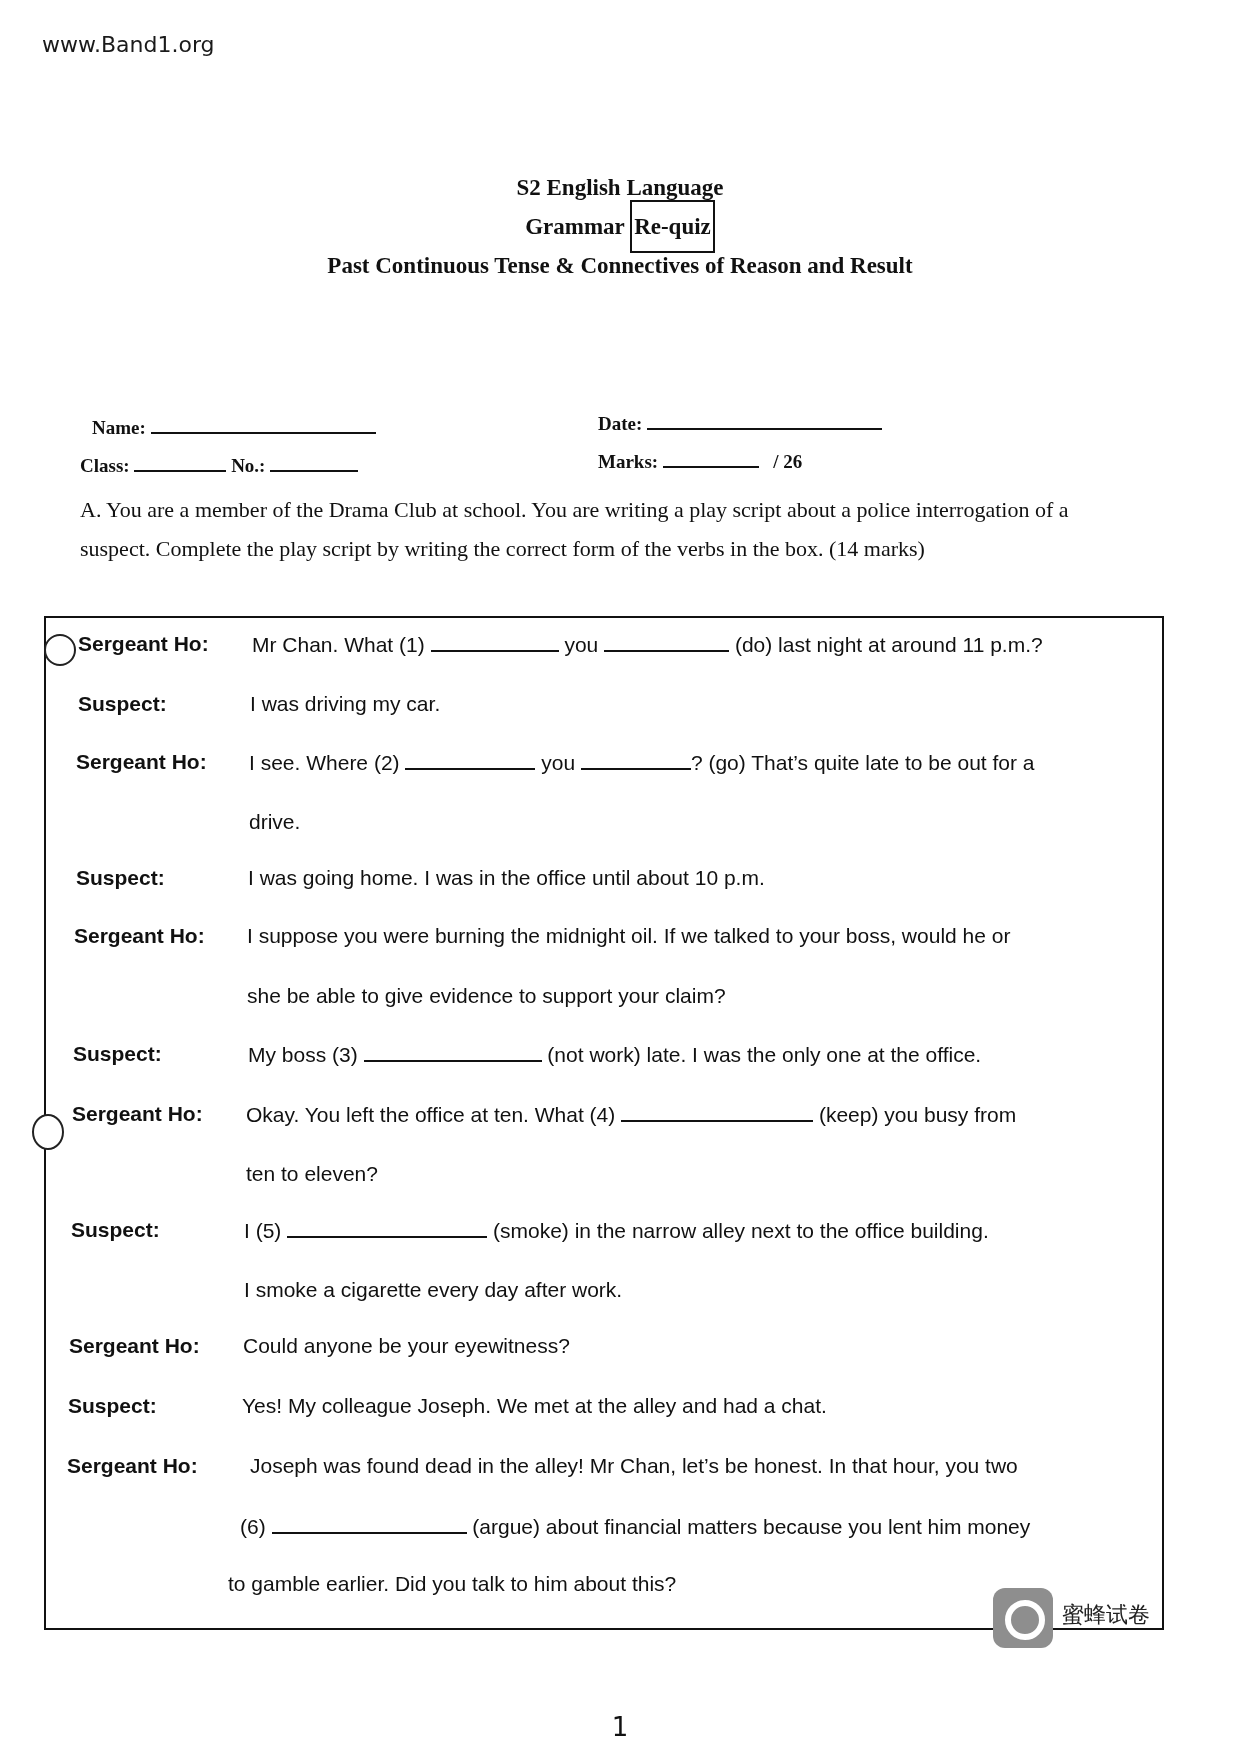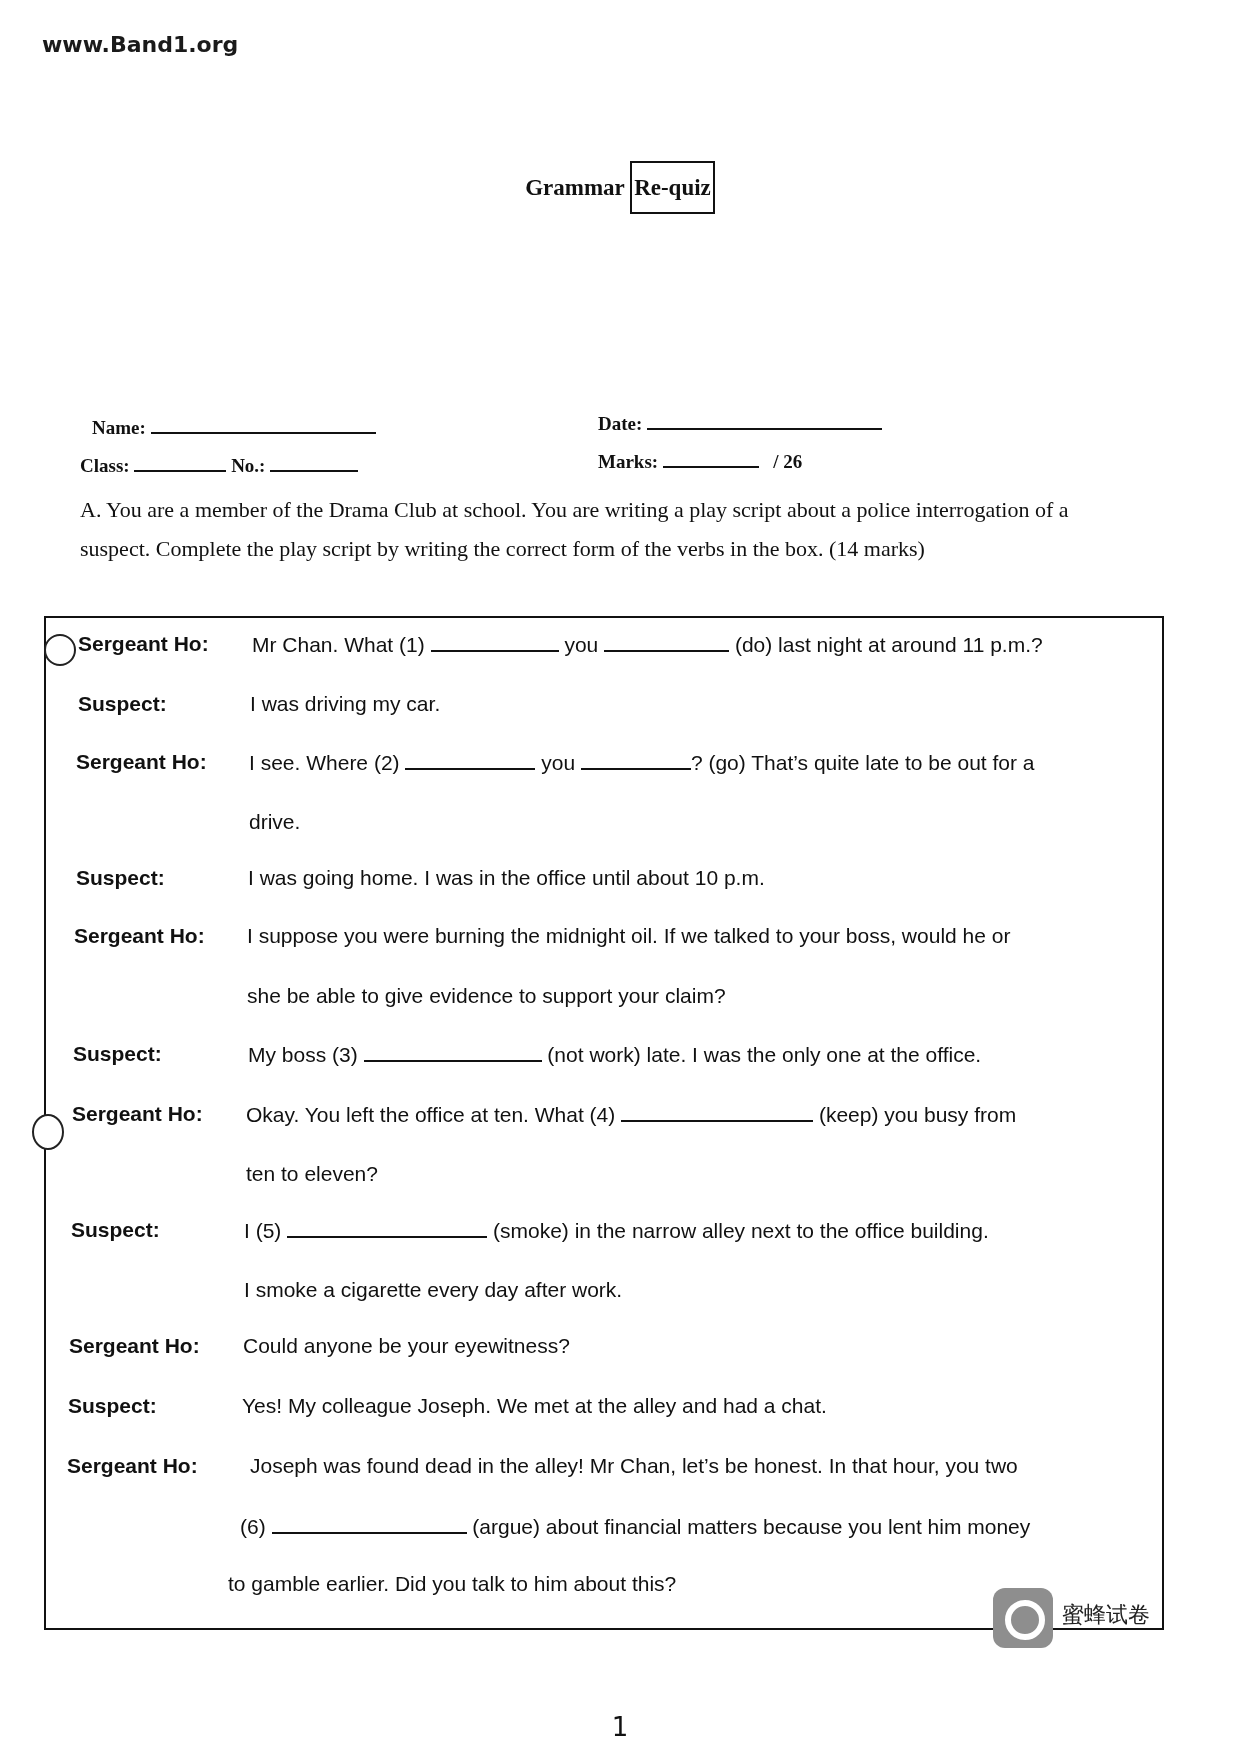--- a/index.html
+++ b/index.html
@@ -1,17 +1,17 @@
 <!DOCTYPE html>
 <html><head>
 <meta charset="utf-8">
 <style>
   html, body { margin: 0; padding: 0; background: #ffffff; }
   body { width: 1240px; height: 1754px; position: relative; overflow: hidden; color: #111; }
-  .watermark-url { position: absolute; left: 42px; top: 32px; font-family: "DejaVu Sans", sans-serif; font-size: 22px; color: #1a1a1a; font-weight: bold; }
+  .watermark-url { position: absolute; left: 42px; top: 32px; font-family: "DejaVu Sans", sans-serif; font-size: 22px; color: #1a1a1a; }
   .header { position: absolute; left: 0; width: 1240px; top: 168px; text-align: center; font-family: "Liberation Serif", serif; font-weight: bold; }
   .header .line { font-size: 23px; height: 39px; line-height: 39px; }
   .boxed { border: 2px solid #111; padding: 12px 2px; }
   .info { position: absolute; font-family: "Liberation Serif", serif; font-weight: bold; font-size: 19px; }
   .blank { display: inline-block; border-bottom: 2px solid #111; height: 18px; vertical-align: baseline; }
   .instr { position: absolute; left: 80px; top: 490px; width: 1060px; font-family: "Liberation Serif", serif; font-weight: normal; font-size: 22px; line-height: 39px; }
   .script-box { position: absolute; left: 44px; top: 616px; width: 1116px; height: 1010px; border: 2px solid #111; }
   .row { position: absolute; font-family: "Liberation Sans", sans-serif; font-size: 21px; }
   .speaker { position: absolute; font-weight: bold; white-space: nowrap; }
   .line-text { position: absolute; white-space: nowrap; }
@@ -21,21 +21,23 @@
   .logo-ring { position: absolute; left: 12px; top: 12px; width: 28px; height: 28px; border: 6px solid #fff; border-radius: 50%; }
   .logo-text { position: absolute; left: 1062px; top: 1600px; font-family: "DejaVu Sans", sans-serif; font-size: 22px; color: #222; }
   .page-num { position: absolute; left: 0; width: 1240px; top: 1712px; text-align: center; font-family: "DejaVu Sans", sans-serif; font-size: 26px; }
 </style>
 </head>
 <body>
 
 <div class="watermark-url">www.Band1.org</div>
 
 <div class="header">
+  <div class="line">S2 English Language</div>
   <div class="line"><span>Grammar</span> <span class="boxed">Re-quiz</span></div>
+  <div class="line">Past Continuous Tense &amp; Connectives of Reason and Result</div>
 </div>
 
 <div class="info" style="left:80px; top:414px;margin-left:12px;"><span>Name:</span> <span class="blank" style="width:225px;"></span></div>
 <div class="info" style="left:80px; top:452px;"><span>Class:</span> <span class="blank" style="width:92px;"></span> <span>No.:</span> <span class="blank" style="width:88px;"></span></div>
 <div class="info" style="left:598px; top:410px;"><span>Date:</span> <span class="blank" style="width:235px;"></span></div>
 <div class="info" style="left:598px; top:448px;"><span>Marks:</span> <span class="blank" style="width:96px;"></span> &nbsp;&nbsp;<span>/ 26</span></div>
 
 <div class="instr">A. You are a member of the Drama Club at school. You are writing a play script about a police interrogation of a suspect. Complete the play script by writing the correct form of the verbs in the box. (14 marks)</div>
 
 <div class="script-box"></div>

